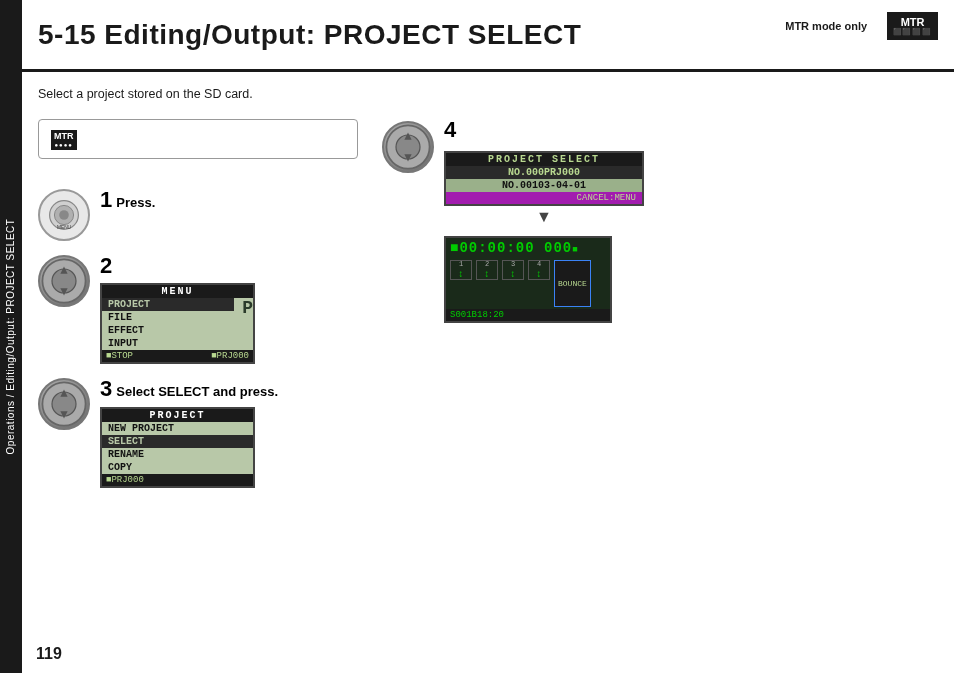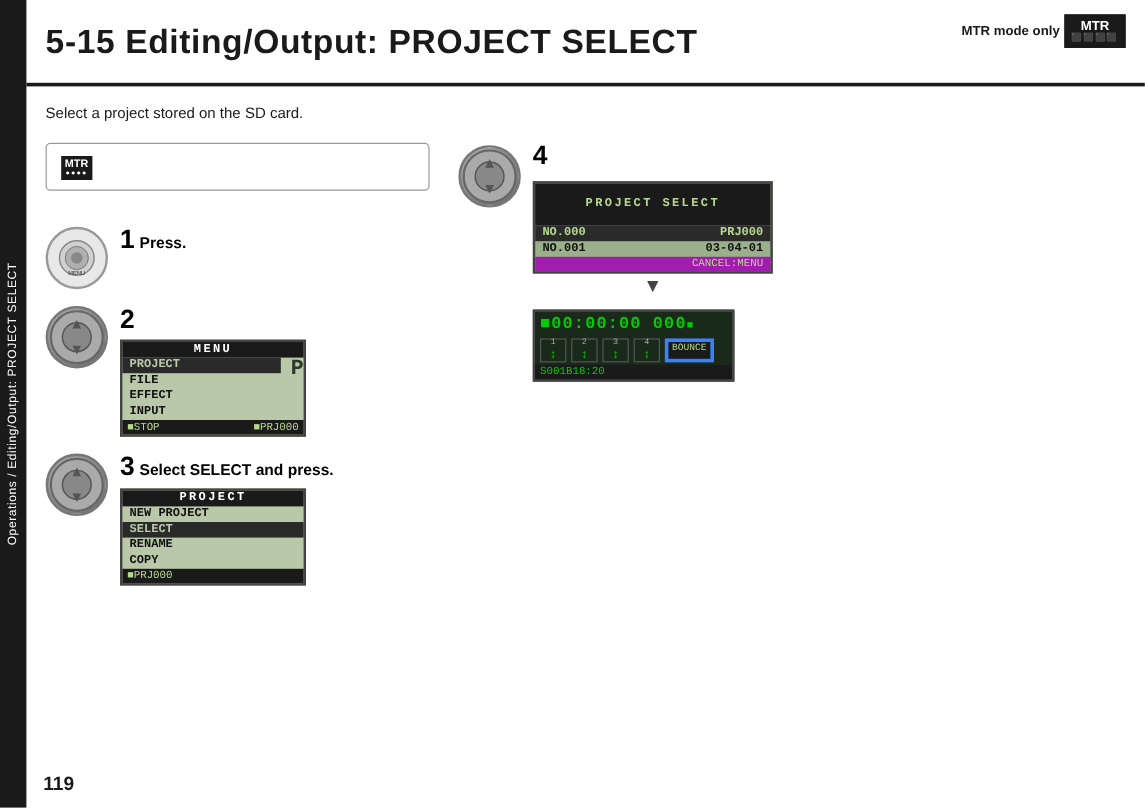--- a/index.html
+++ b/index.html
@@ -50,21 +50,21 @@
       font-weight: bold;
       color: #1a1a1a;
       letter-spacing: 0.5px;
     }
     .mtr-badge-container {
       position: absolute;
       right: 16px;
       top: 12px;
       display: flex;
       align-items: center;
-      gap: 4px;
+      gap: 20px;
     }
     .mtr-mode-text {
       font-size: 11px;
       color: #1a1a1a;
       font-weight: bold;
     }
     .mtr-logo {
       background: #1a1a1a;
       color: #fff;
       font-size: 9px;
@@ -256,26 +256,26 @@
       font-family: 'Courier New', monospace;
       font-size: 10px;
       margin-top: 4px;
     }
     .projsel-title-bar {
       background: #1a1a1a;
       color: #b8d890;
       text-align: center;
       font-weight: bold;
       font-size: 10px;
-      padding: 12px 4px;
+      padding: 1px 4px;
       letter-spacing: 2px;
     }
     .projsel-row {
       display: flex;
-      justify-content: space-between;
+      justify-content: center;
       padding: 1px 6px;
       font-weight: bold;
       font-size: 10px;
       color: #111;
     }
     .projsel-row.highlighted {
       background: #2a2a2a;
       color: #b8d890;
     }
     .projsel-cancel-bar {
@@ -313,22 +313,22 @@
       display: flex;
       align-items: center;
       justify-content: center;
       color: #00cc00;
       font-size: 8px;
     }
     .bounce-btn {
       background: #1a1a1a;
       color: #b8d890;
       font-size: 8px;
-      padding: 1px 3px;
-      border: 3px solid #3b82f6;
+      padding: 18px 3px;
+      border: 1px solid #3b82f6;
     }
     .transport-bottom {
       background: #1a1a1a;
       color: #00cc00;
       font-size: 9px;
       padding: 1px 4px;
     }
 
     
     .down-arrow {

